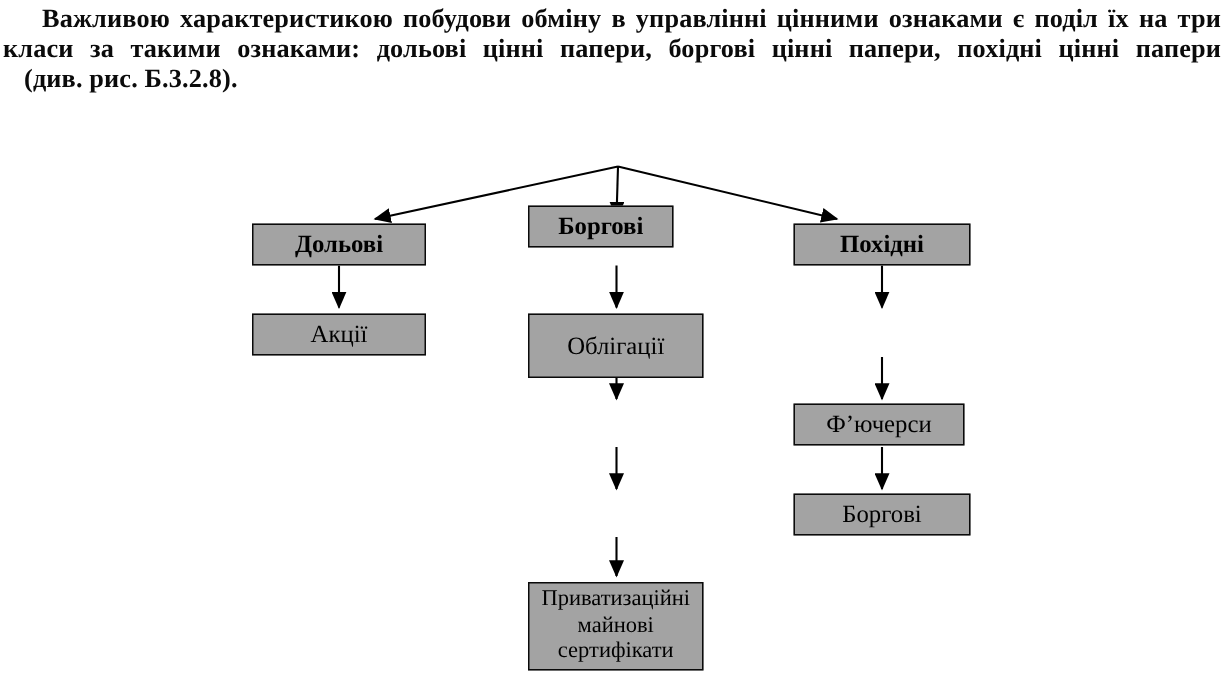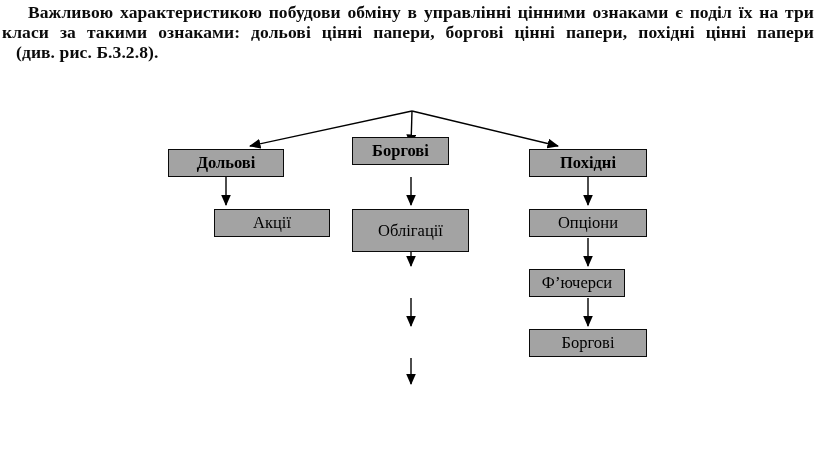--- a/index.html
+++ b/index.html
@@ -110,23 +110,23 @@
 
         <line x1="411" y1="358" x2="411" y2="384" marker-end="url(#arr)"></line>
       </g>
     </svg>
 
 
     <div class="node category" style="left:168px; top:149px; width:116px; height:28px;">Дольові</div>
     <div class="node category" style="left:352px; top:137px; width:97px; height:28px;">Боргові</div>
     <div class="node category" style="left:529px; top:149px; width:118px; height:28px;">Похідні</div>
 
-    <div class="node" style="left:168px; top:209px; width:116px; height:28px;margin-left:46px;">Акції</div>
+    <div class="node" style="left:168px; top:209px; width:116px; height:28px;">Акції</div>
     <div class="node" style="left:352px; top:209px; width:117px; height:43px;">Облігації</div>
-    <div class="node" style="left:529px; top:209px; width:118px; height:28px;">Опціони</div>
 
-    <div class="node" style="left:529px; top:269px; width:96px; height:28px;">Ф’ючерси</div>
+    <div class="node" style="left:529px; top:269px; width:114px; height:28px;">Ф’ючерси</div>
 
     <div class="node" style="left:529px; top:329px; width:118px; height:28px;">Боргові</div>
 
+    <div class="node tall" style="left:352px; top:388px; width:117px; height:59px;">Приватизаційні майнові сертифікати</div>
 
   </div>
 </div>
 
 </body></html>

